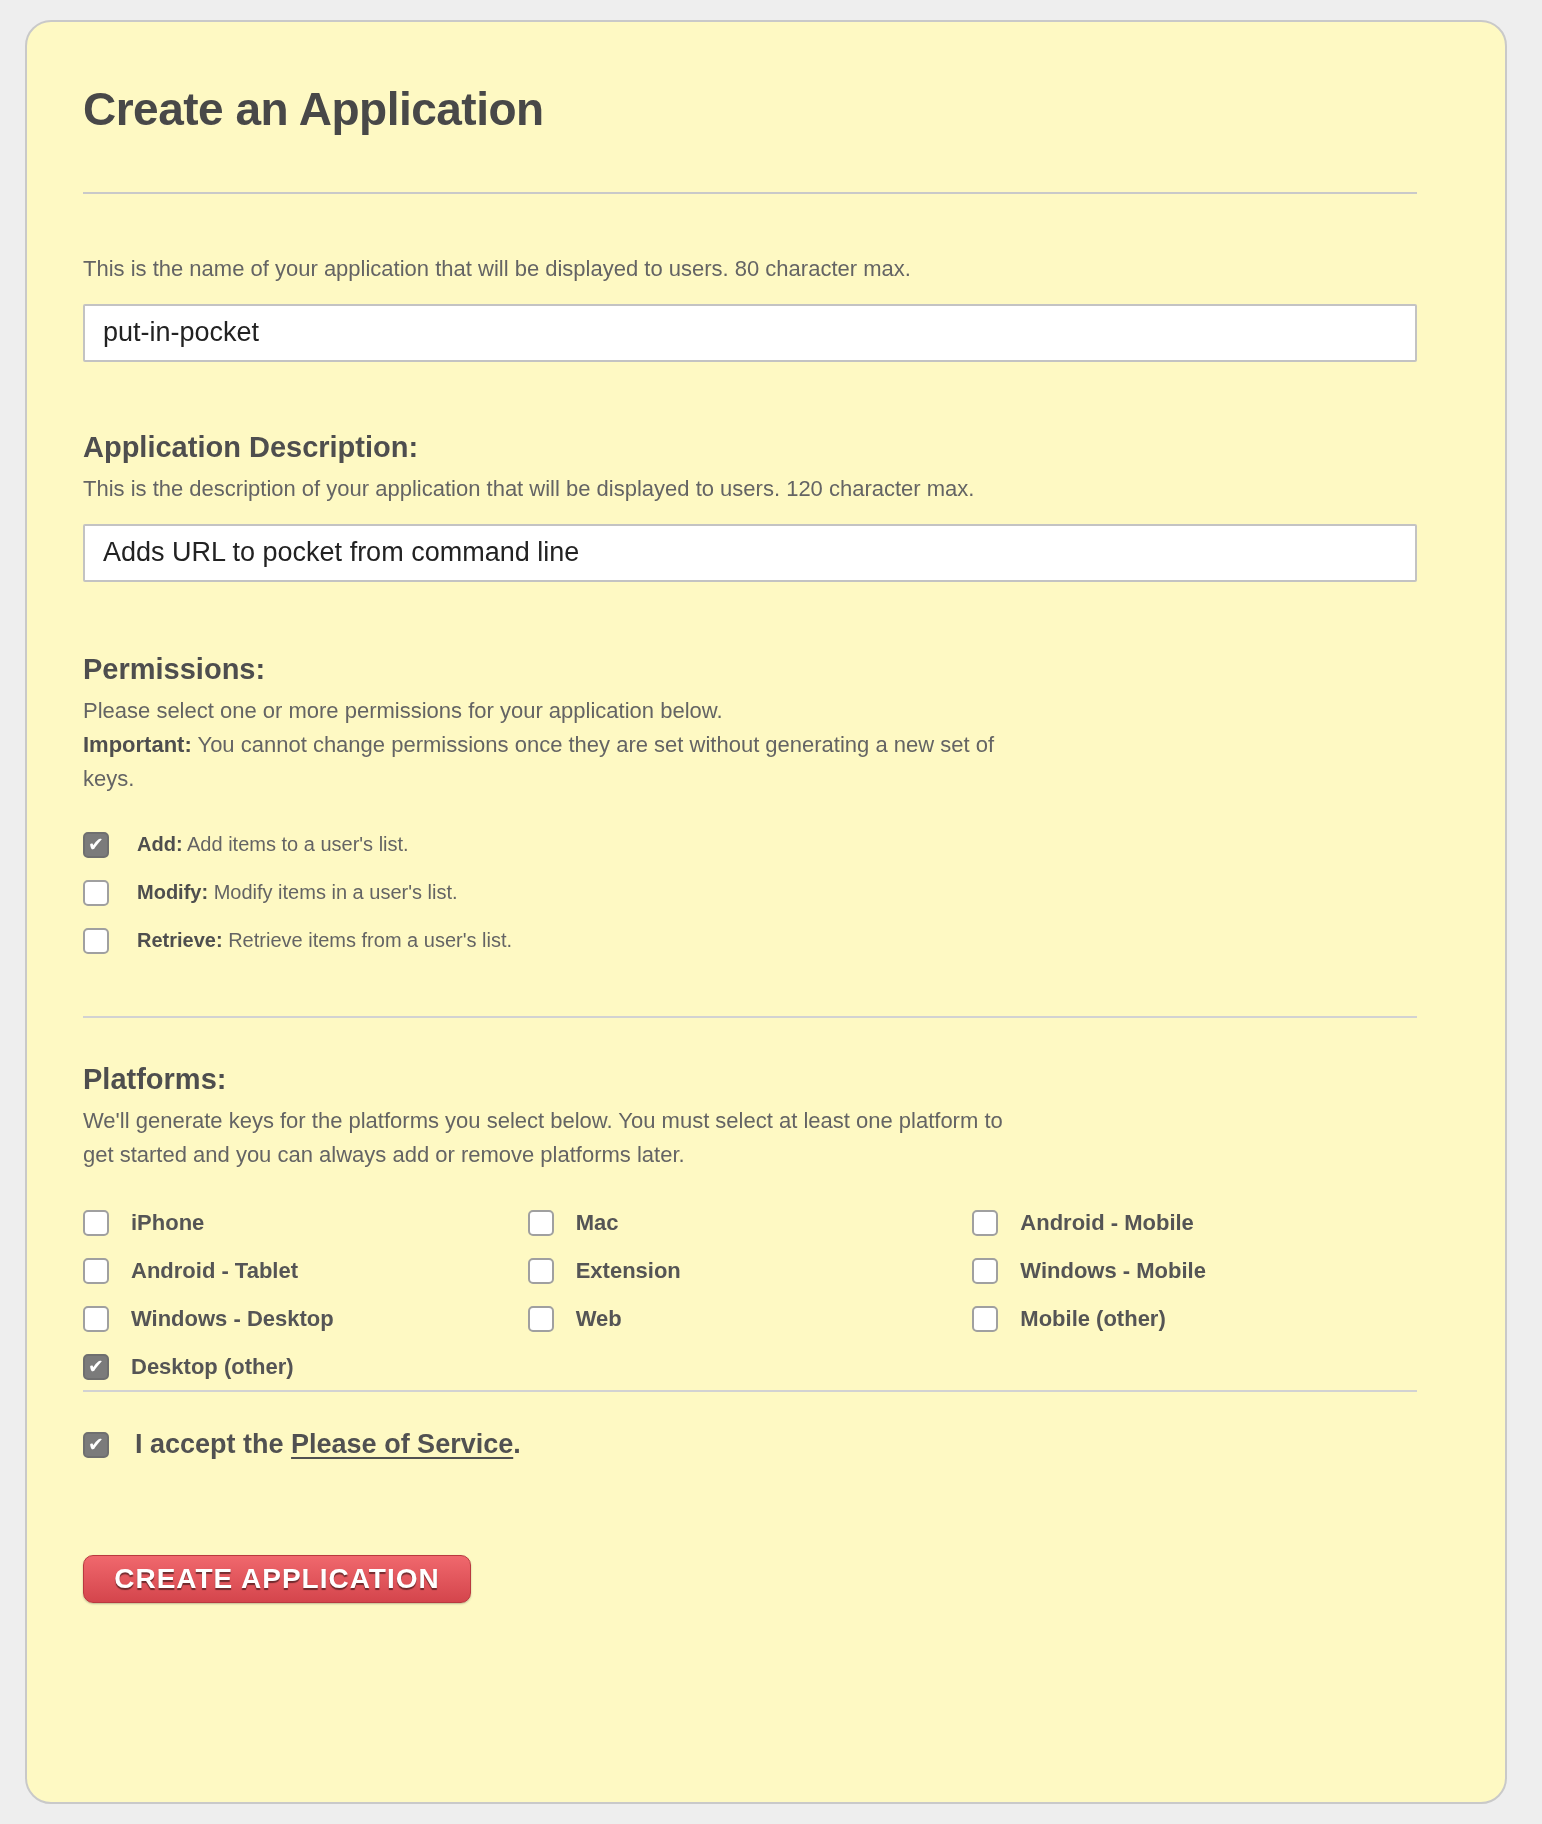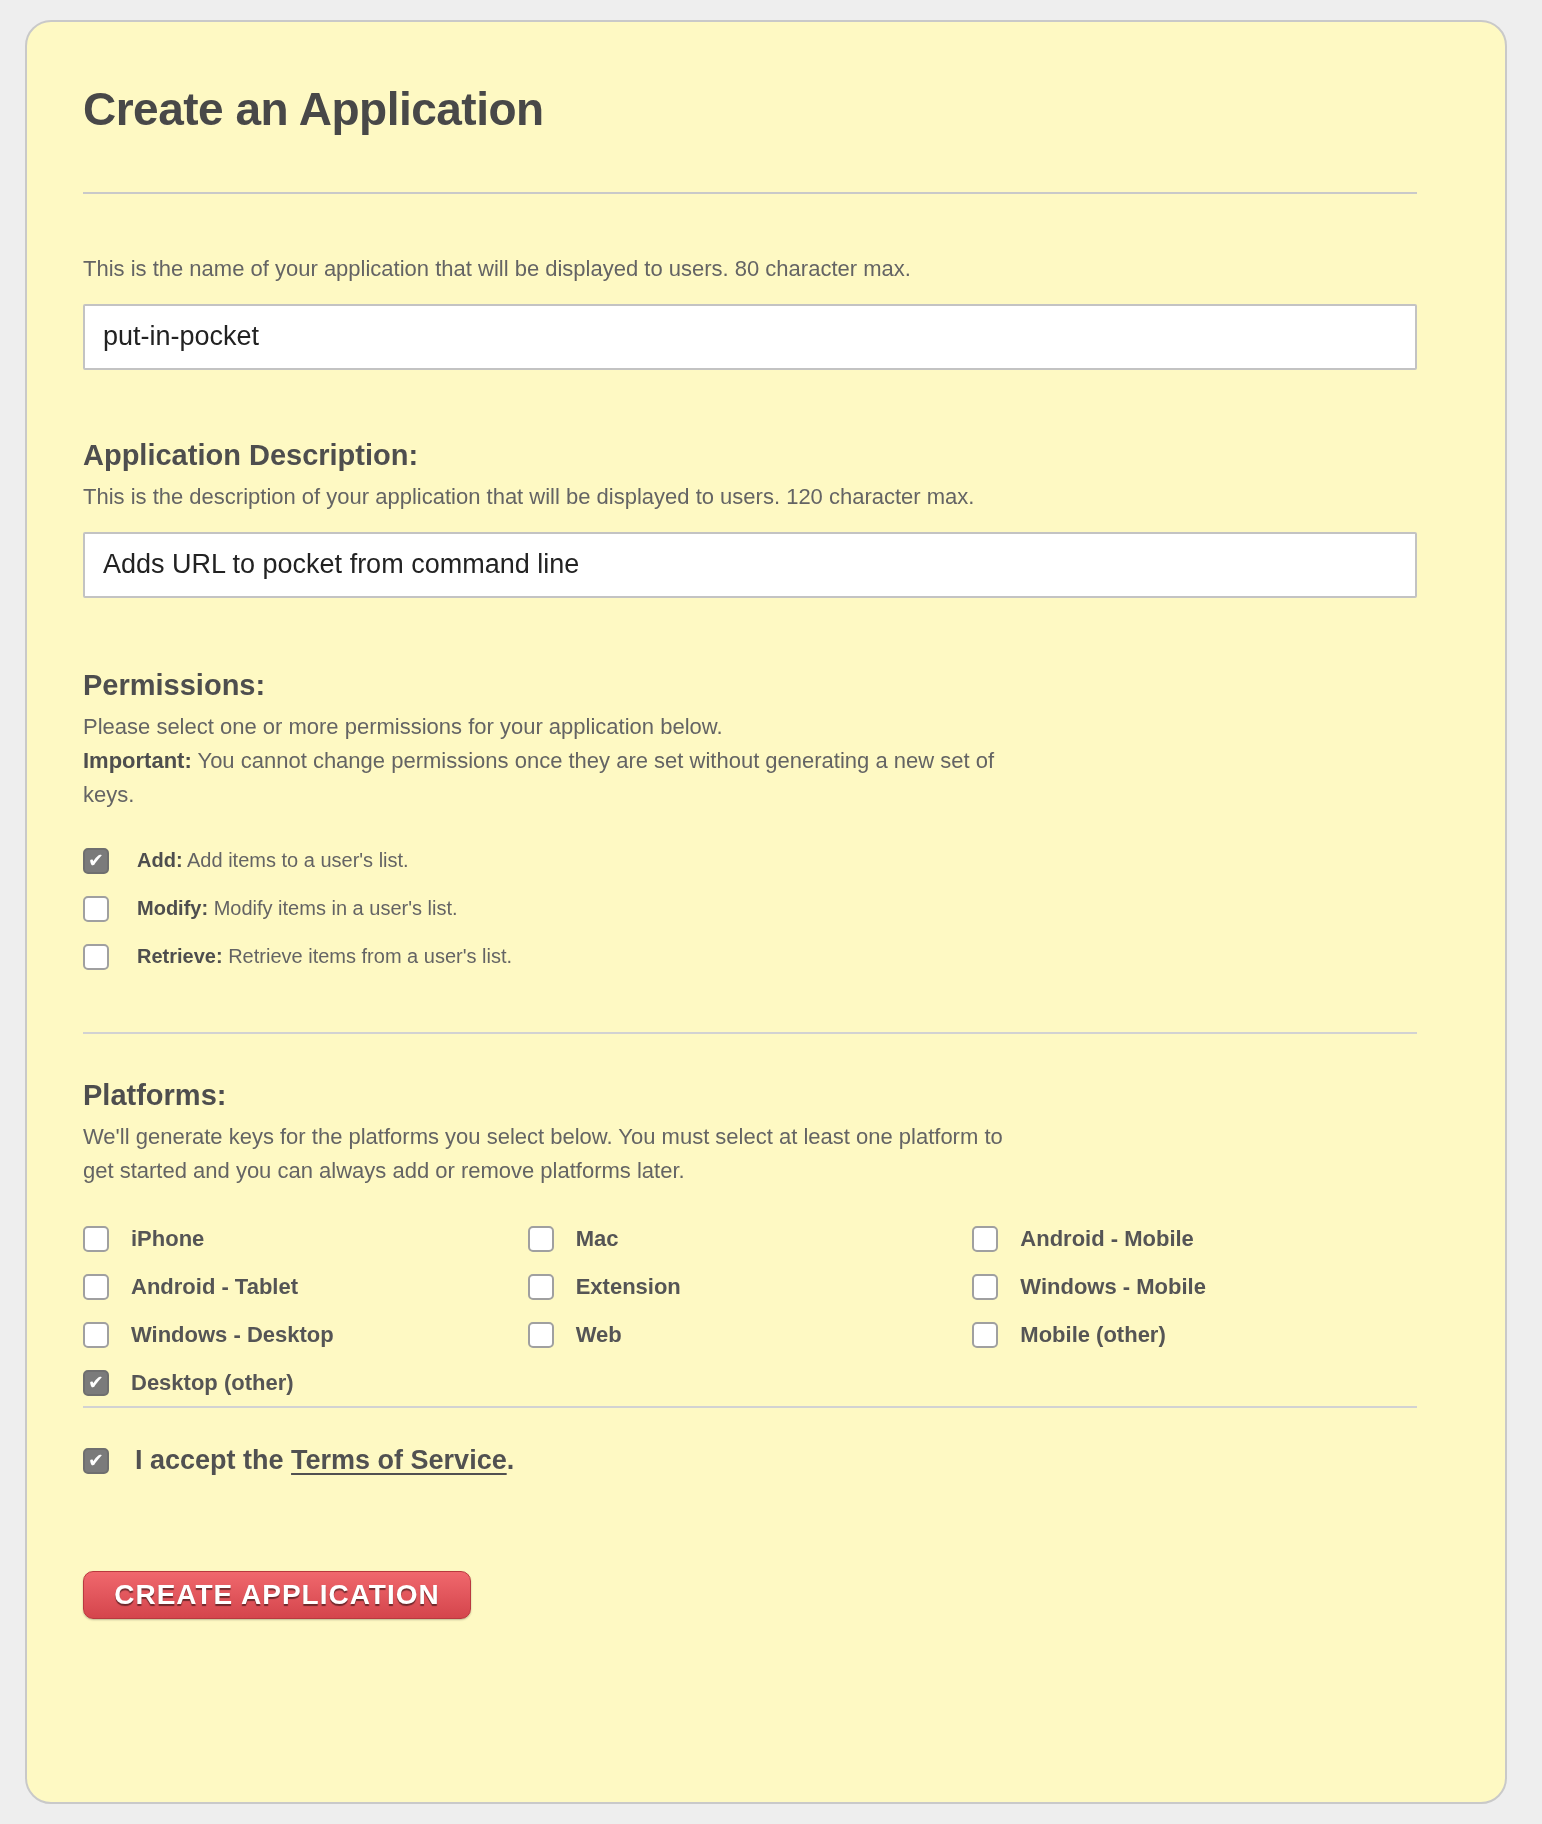--- a/index.html
+++ b/index.html
@@ -38,21 +38,21 @@
   .sec-name{margin-top:58px;}
   .sec-desc{margin-top:68px;}
   .sec-perm{margin-top:70px;}
   .sec-plat{margin-top:44px;}
   .help{
     font-size:22px;line-height:34px;color:#646464;margin-top:8px;
   }
   .help.narrow{max-width:945px;}
   .help b{color:#4e4e4e;font-weight:700;}
   .text-input{
-    display:block;width:100%;height:66px;margin-top:18px;
+    display:block;width:100%;height:58px;margin-top:18px;
     border:2px solid #c3c3c3;border-radius:2px;
     font-family:"Liberation Sans","DejaVu Sans",sans-serif;
     font-size:27px;color:#222;padding:0 18px;
     background:#fff;outline:none;
   }
   .rule{
     border:none;border-top:2px solid #d2d2d2;
   }
   .rule-perm{margin-top:62px;}
   .rule-plat{margin-top:10px;}
@@ -196,18 +196,18 @@
         <span class="cb checked"></span>
         <span class="plat-label">Desktop (other)</span>
       </div>
     </div>
   </div>
 
   <hr class="rule rule-plat">
 
   <div class="row terms-row">
     <span class="cb checked"></span>
-    <span class="terms-text"><span>I accept the </span><a class="terms-link">Terms of Service</a><span>.</span></span>
+    <span class="terms-text"><span>I accept the </span><a class="terms-link">Please of Service</a><span>.</span></span>
   </div>
 
   <button class="submit-btn">CREATE APPLICATION</button>
 
 </div>
 
 </body></html>

